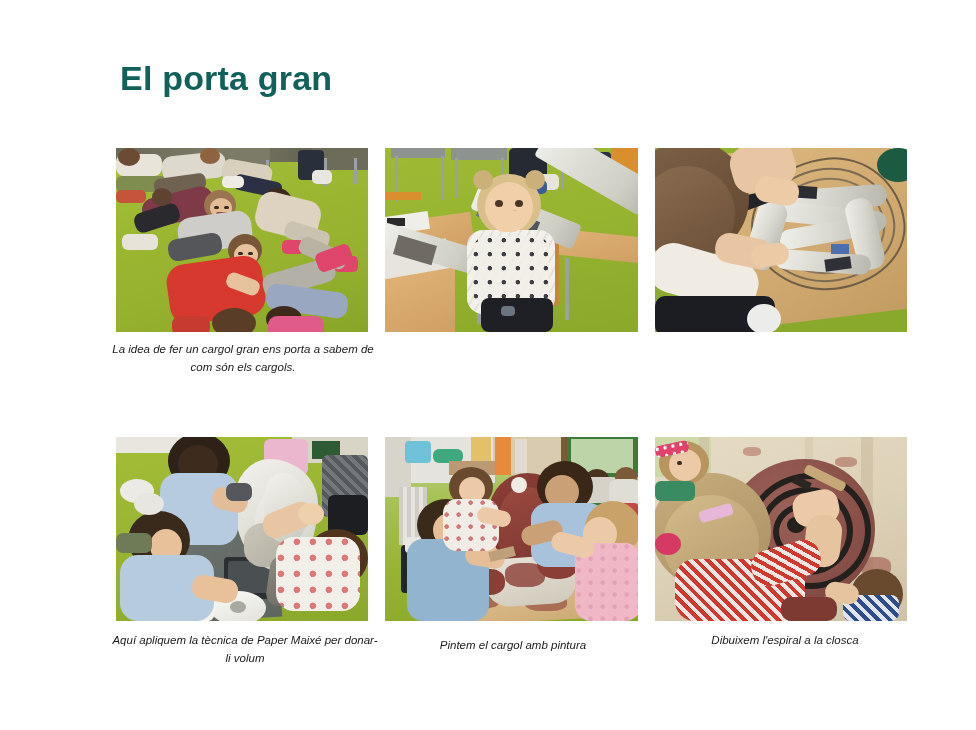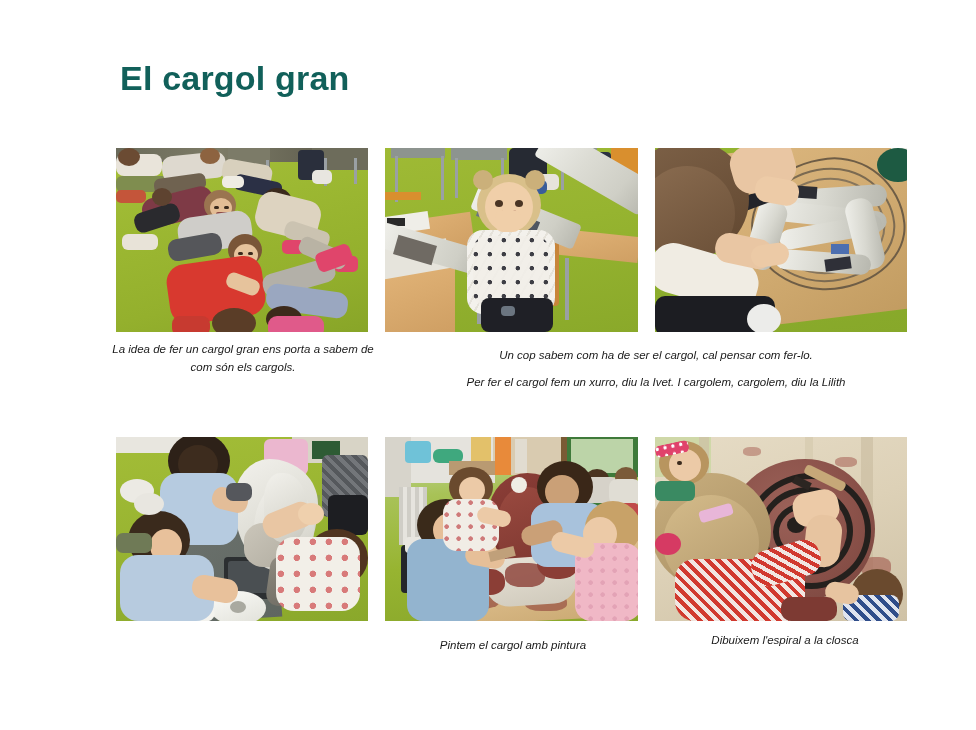--- a/index.html
+++ b/index.html
@@ -101,21 +101,21 @@
   #photo6 .backdrop { position:absolute; inset:0; background:
       linear-gradient(160deg,#e6dcc6,#ddd1b7 50%,#cfc2a6); }
   #photo6 .shell { position:absolute; background:
       radial-gradient(circle at 40% 35%, #9b6158, #8a5149 55%, #77443d); }
 </style>
 </head>
 <body>
 
 <div class="slide">
 
-  <div class="slide-title">El cargol gran</div>
+  <div class="slide-title">El porta gran</div>
 
   <div class="photo" id="photo1" style="left:116px; top:148px; width:252px; height:184px;">
     <div class="scene">
       <div class="floor"></div>
       <div class="wallstrip"></div>
 
       <div class="sh" style="left:112px;top:0;width:42px;height:26px;background:#7c7b68;"></div>
       <div class="sh chairleg" style="left:124px;top:14px;height:26px;"></div>
       <div class="sh chairleg" style="left:150px;top:12px;height:24px;"></div>
       <div class="sh" style="left:196px;top:0;width:56px;height:22px;background:#6d6c5b;"></div>
@@ -290,24 +290,20 @@
       <div class="sh" style="left:0px;top:148px;width:120px;height:40px;background:#1c1d22;border-radius:10px;"></div>
       <div class="sh rnd" style="left:92px;top:156px;width:34px;height:30px;background:#ececea;"></div>
     </div>
 
   </div>
 
   <div class="caption" style="left:112px; top:341px; width:262px;">
     <p>La idea de fer un cargol gran ens porta a sabem de com són els cargols.</p>
   </div>
 
-  <div class="caption" style="left:424px; top:347px; width:464px;">
-    <p>Un cop sabem com ha de ser el cargol, cal pensar com fer-lo.</p>
-    <p>Per fer el cargol fem un xurro, diu la Ivet. I cargolem, cargolem, diu la Lilith</p>
-  </div>
 
   <div class="photo" id="photo4" style="left:116px; top:437px; width:252px; height:184px;">
     <div class="scene">
       <div class="floor"></div>
 
       <div class="sh" style="left:0px;top:0px;width:74px;height:16px;background:#e8e6df;"></div>
       <div class="sh" style="left:176px;top:0px;width:78px;height:26px;background:#d8d4c6;"></div>
       <div class="sh chairleg" style="left:186px;top:12px;width:4px;height:54px;background:#9aa0a4;"></div>
       <div class="sh chairleg" style="left:214px;top:10px;width:4px;height:52px;background:#9aa0a4;"></div>
       <div class="sh" style="left:196px;top:4px;width:28px;height:18px;background:#2e5b34;"></div>
@@ -490,20 +486,23 @@
       <div class="sh rnd" style="left:196px;top:132px;width:52px;height:50px;background:#6a4a2e;"></div>
       <div class="sh" style="left:188px;top:158px;width:56px;height:26px;background:
            repeating-linear-gradient(45deg,#2f4d8a 0 4px,#dfe4ef 4px 8px);border-radius:8px;"></div>
       <div class="sh" style="left:170px;top:146px;width:34px;height:20px;background:#e7c4a0;
            border-radius:10px;transform:rotate(10deg);"></div>
       <div class="sh" style="left:126px;top:160px;width:56px;height:24px;background:#7d3a33;border-radius:10px;"></div>
     </div>
 
   </div>
 
+  <div class="caption" style="left:110px; top:632px; width:270px;">
+    <p>Aquí apliquem la tècnica de Paper Maixé per donar-li volum</p>
+  </div>
 
   <div class="caption" style="left:672px; top:632px; width:226px;">
     <p>Dibuixem l'espiral a la closca</p>
   </div>
 
   <div class="caption" style="left:398px; top:637px; width:230px;">
     <p>Pintem el cargol amb pintura</p>
   </div>
 
 </div>

